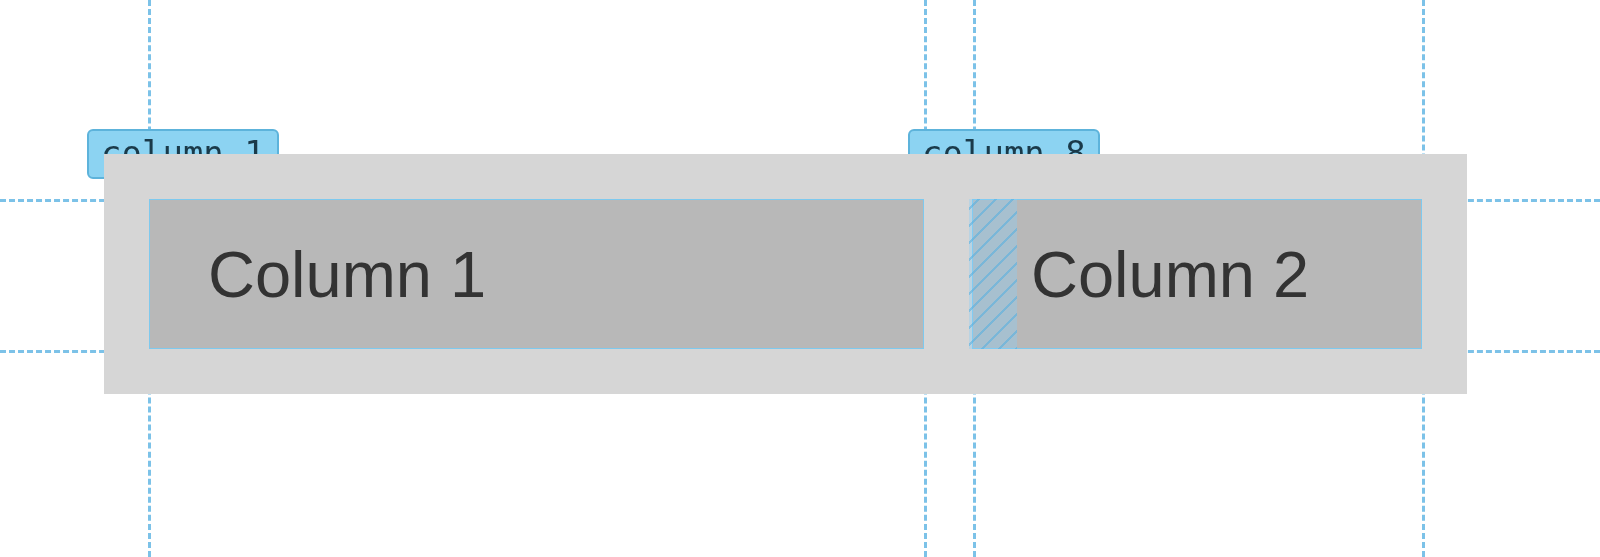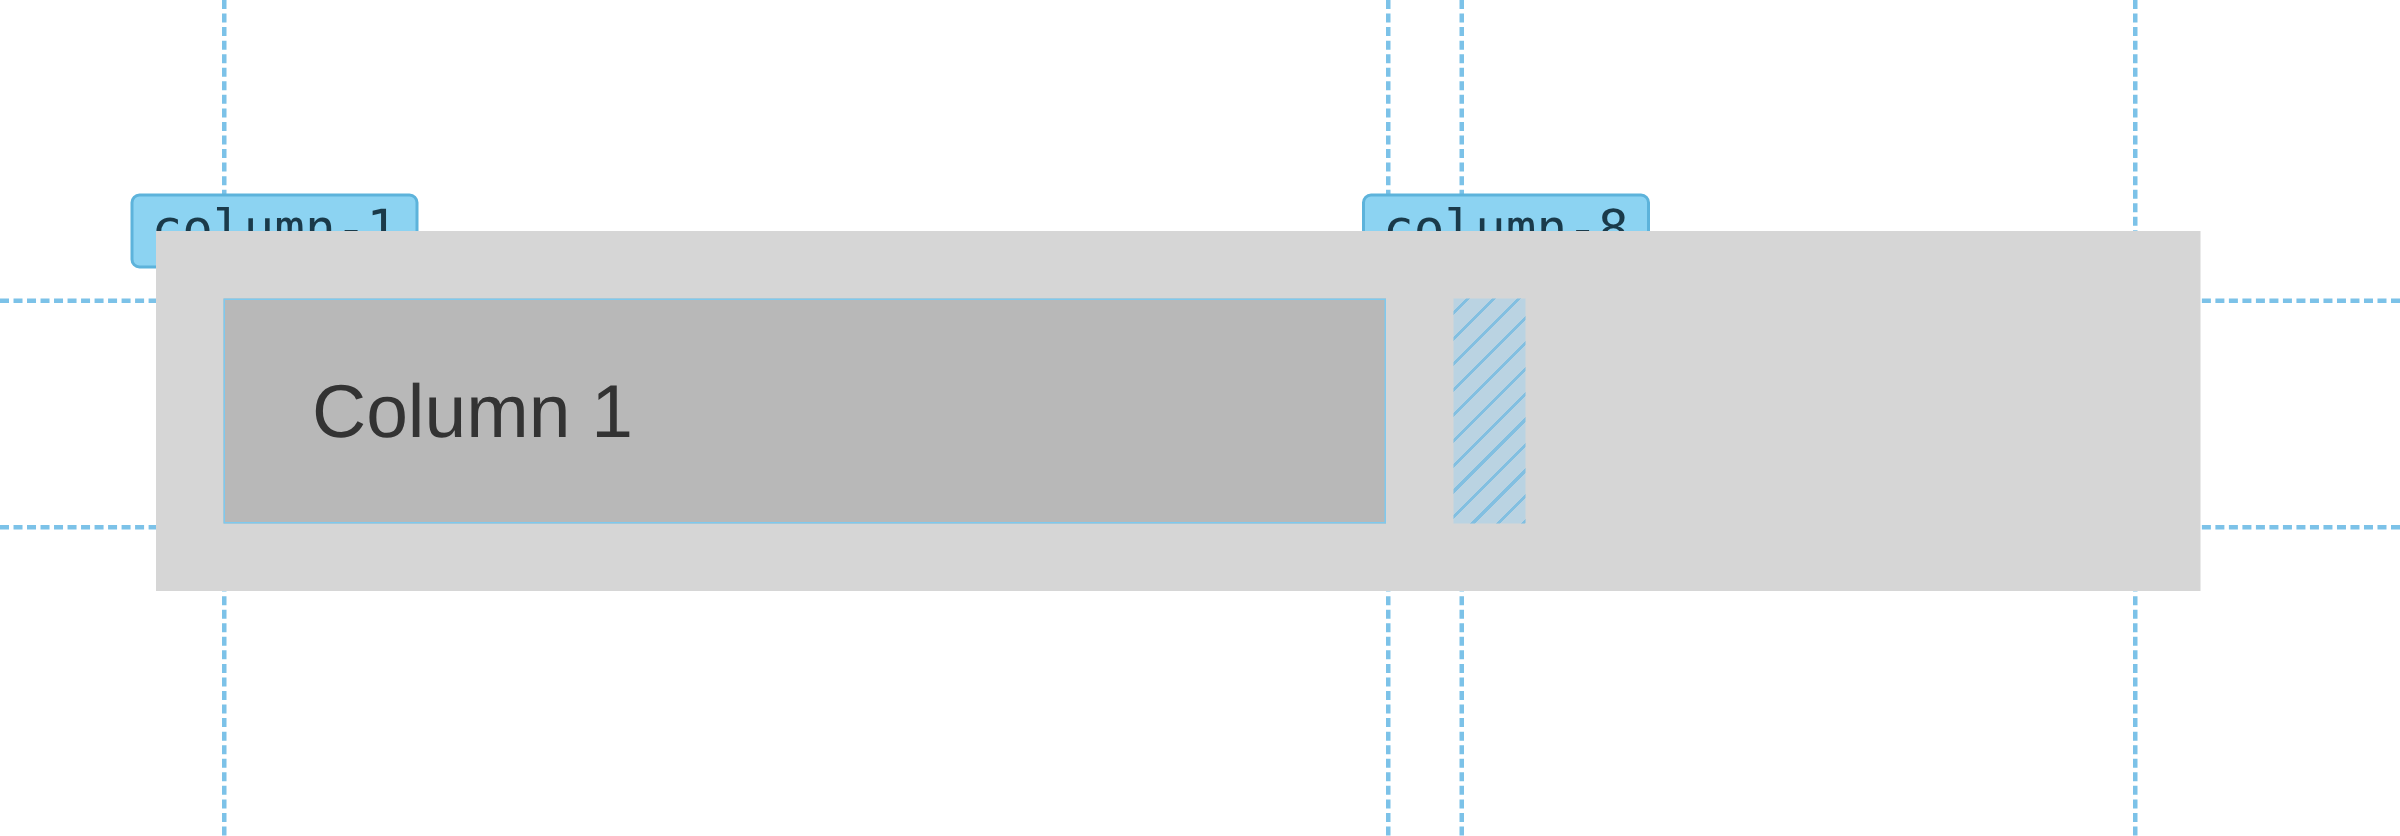--- a/index.html
+++ b/index.html
@@ -34,21 +34,21 @@
     width: 1273px;
     height: 150px;
     display: flex;
   }
 
   .col {
     background: #b8b8b8;
     display: flex;
     align-items: center;
     color: #333;
-    font-size: 50px;
+    font-size: 65px;
     padding-left: 58px;
     border: 1px solid #7ec9ee;
   }
   .col-1 {
     width: 775px;
     margin-right: 48px; 
   }
   .col-2 {
     flex: 1;
   }
@@ -160,15 +160,18 @@
 </div>
 <div class="badge badge-2">
   <span>column-8</span>
 </div>
 
 <div class="container">
   <div class="grid">
     <div class="col col-1">
       <span>Column 1</span>
     </div>
+    <div class="col col-2">
+      <span>Column 2</span>
+    </div>
     <div class="gap"></div>
   </div>
 </div>
 
 </body></html>

